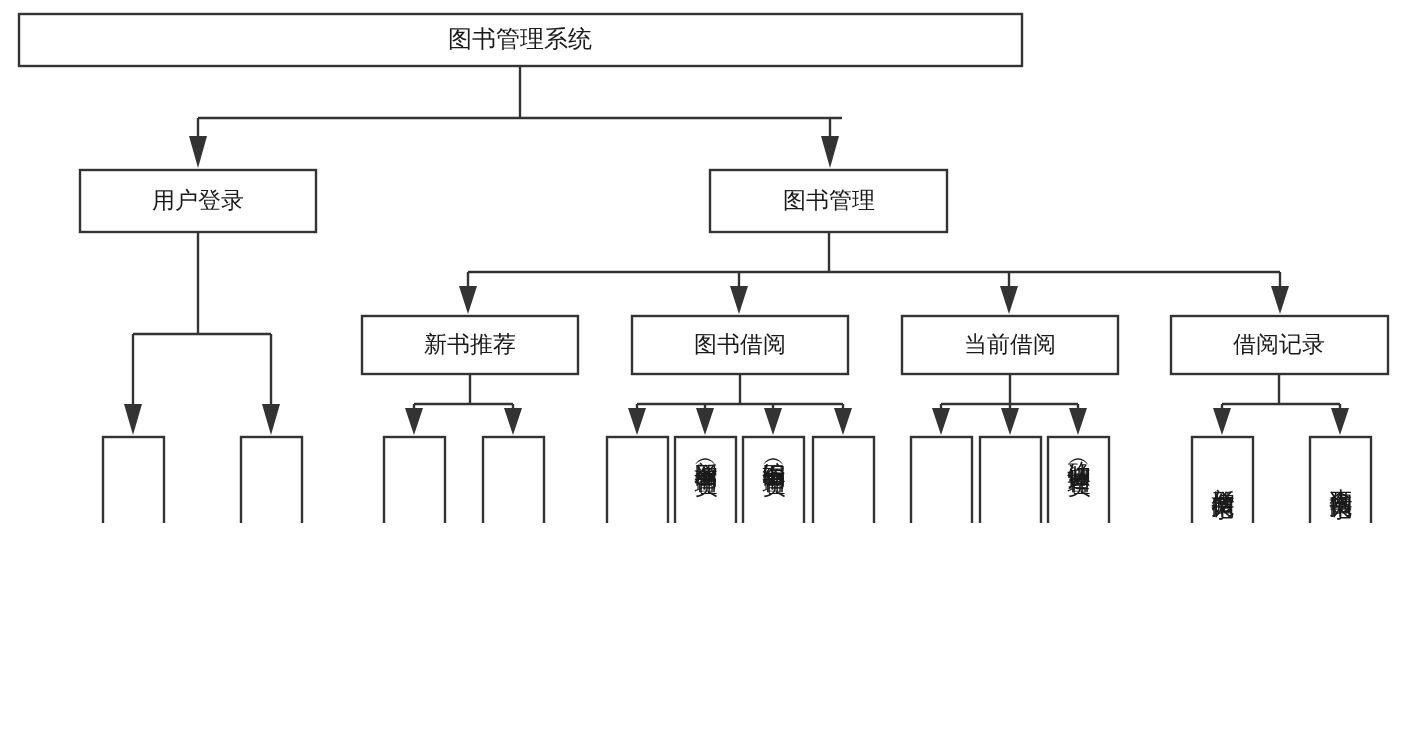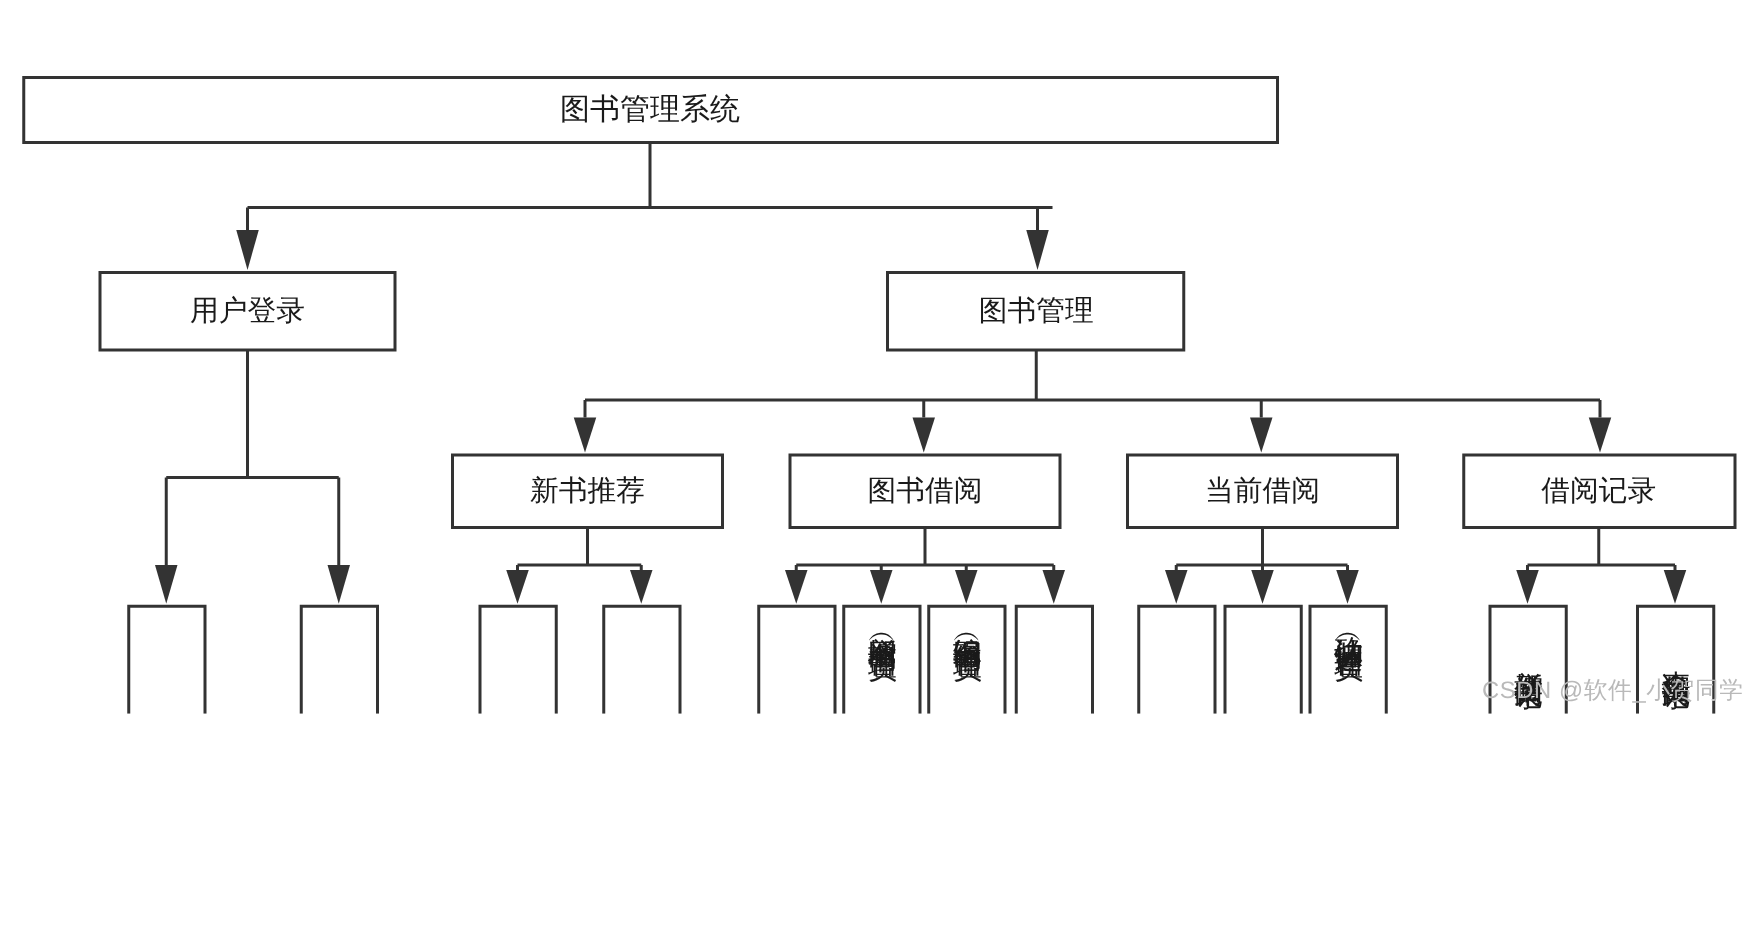--- a/index.html
+++ b/index.html
@@ -10,21 +10,20 @@
   }
   body {
     font-family: "Liberation Sans", "DejaVu Sans", sans-serif;
   }
   #diagram-root {
     position: relative;
     width: 1405px;
     height: 523px;
     background: #ffffff;
     overflow: hidden;
-    margin-top: 48px;
   }
   svg.diagram-canvas {
     position: absolute;
     left: 0;
     top: 0;
     width: 1405px;
     height: 747px;
   }
   .node-box {
     fill: #ffffff;
@@ -206,15 +205,14 @@
   <div class="vlabel" style="left:774px; top:443px;">编辑图书（管理员）</div>
   <div class="vlabel" style="left:844px; top:512px;">借阅图书</div>
 
   <div class="vlabel" style="left:942px; top:512px;">查询图书</div>
   <div class="vlabel" style="left:1011px; top:512px;">归还图书</div>
   <div class="vlabel" style="left:1079px; top:443px;">确认归还（管理员）</div>
 
   <div class="vlabel" style="left:1223px; top:470px;">新增借阅记录</div>
   <div class="vlabel" style="left:1341px; top:470px;">查询借阅记录</div>
 
-  <div class="watermark">CSDN @软件_小贺同学</div>
 
 </div>
 
 </body></html>

